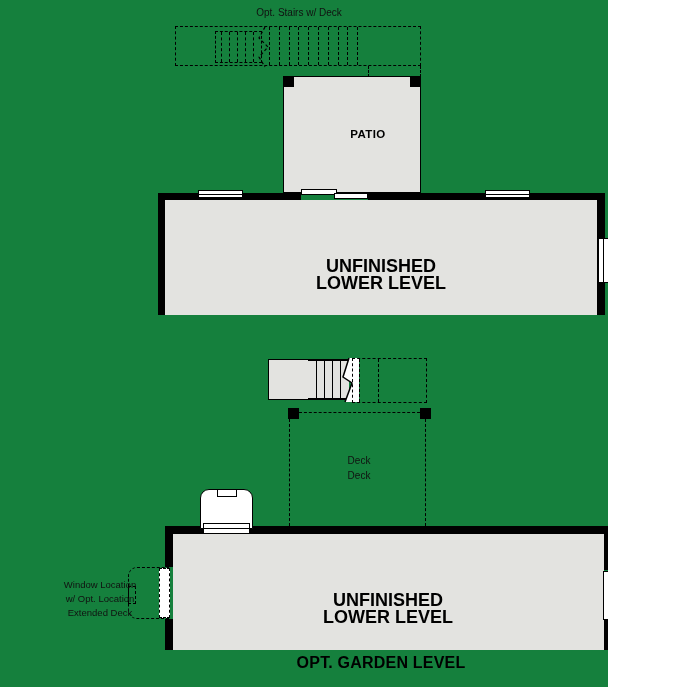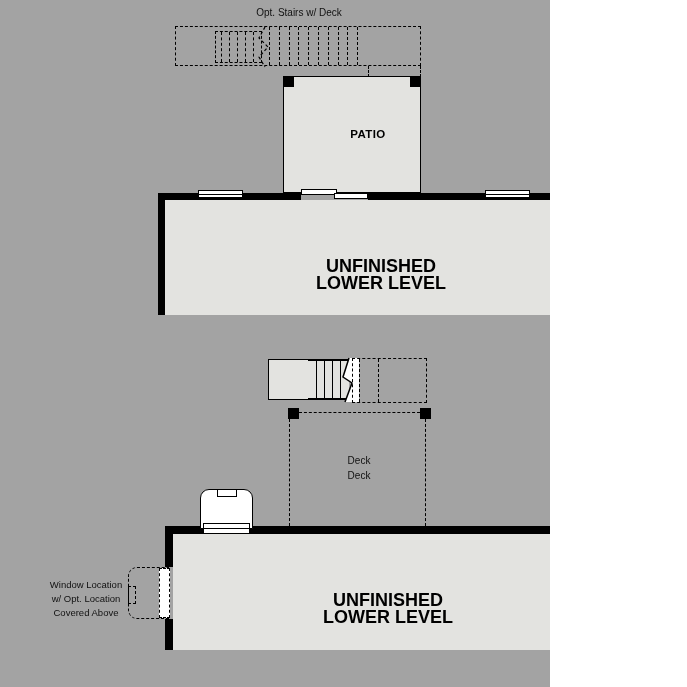--- a/index.html
+++ b/index.html
@@ -1,16 +1,16 @@
 <!DOCTYPE html>
 <html><head>
 <meta charset="utf-8">
 <style>
   html,body{margin:0;padding:0;background:#fff;}
-  #canvas{position:relative;width:550px;height:687px;background:#a3a3a3;overflow:hidden;
+  #canvas{position:relative;width:608px;height:687px;background:#15803d;overflow:hidden;
           font-family:"Liberation Sans","DejaVu Sans",sans-serif;color:#000;}
   .abs{position:absolute;}
   .fill{background:#e3e3e0;}
   .wall{background:#000;}
   .dashbox{border:1.5px dashed #000;box-sizing:border-box;background:transparent;}
   .thinbox{border:1.2px solid #000;box-sizing:border-box;}
   .vdash{width:0;border-left:1.3px dashed #000;}
   .hdash{height:0;border-top:1.3px dashed #000;}
   .vline{width:0;border-left:1.2px solid #000;}
   .sq{background:#000;width:11px;height:11px;}
@@ -133,30 +133,31 @@
 
   <div class="abs" style="left:200px;top:489px;width:53px;height:40px;border:1.6px solid #000;border-radius:9px 9px 0 0;background:#fff;box-sizing:border-box;"></div>
   <div class="abs" style="left:217px;top:489px;width:20px;height:8px;border:1.2px solid #000;background:#fff;box-sizing:border-box;"></div>
   <div class="abs win" style="left:203px;top:523px;width:47px;height:11px;">
     <div class="win-hline"></div>
   </div>
 
   <div class="abs" style="left:128px;top:567px;width:41px;height:52px;border:1.4px dashed #000;border-radius:9px 0 0 9px;box-sizing:border-box;"></div>
   <div class="abs" style="left:159px;top:568px;width:11px;height:50px;border:1.2px dashed #000;background:#fff;box-sizing:border-box;"></div>
   <div class="abs" style="left:128px;top:586px;width:8px;height:18px;border:1.1px dashed #000;box-sizing:border-box;"></div>
-  <div class="abs lbl note-lbl" style="left:86px;top:578px;">
+  <div class="abs lbl note-lbl" style="left:100px;top:578px;">
     <div>Window Location</div>
     <div>w/ Opt. Location</div>
-    <div>Covered Above</div>
+    <div>Extended Deck</div>
   </div>
 
   <div class="abs" style="left:609px;top:568px;width:28px;height:52px;border:1.6px solid #000;border-radius:0 9px 9px 0;background:#fff;box-sizing:border-box;"></div>
   <div class="abs win" style="left:603px;top:571px;width:13px;height:49px;">
     <div class="win-vline"></div>
   </div>
 
   <div class="abs lbl room-lbl" style="left:388px;top:592px;">
     <div>UNFINISHED</div>
     <div>LOWER LEVEL</div>
   </div>
 
+  <div class="abs lbl caption" style="left:381px;top:654px;">OPT. GARDEN LEVEL</div>
 
 </div>
 
 </body></html>

